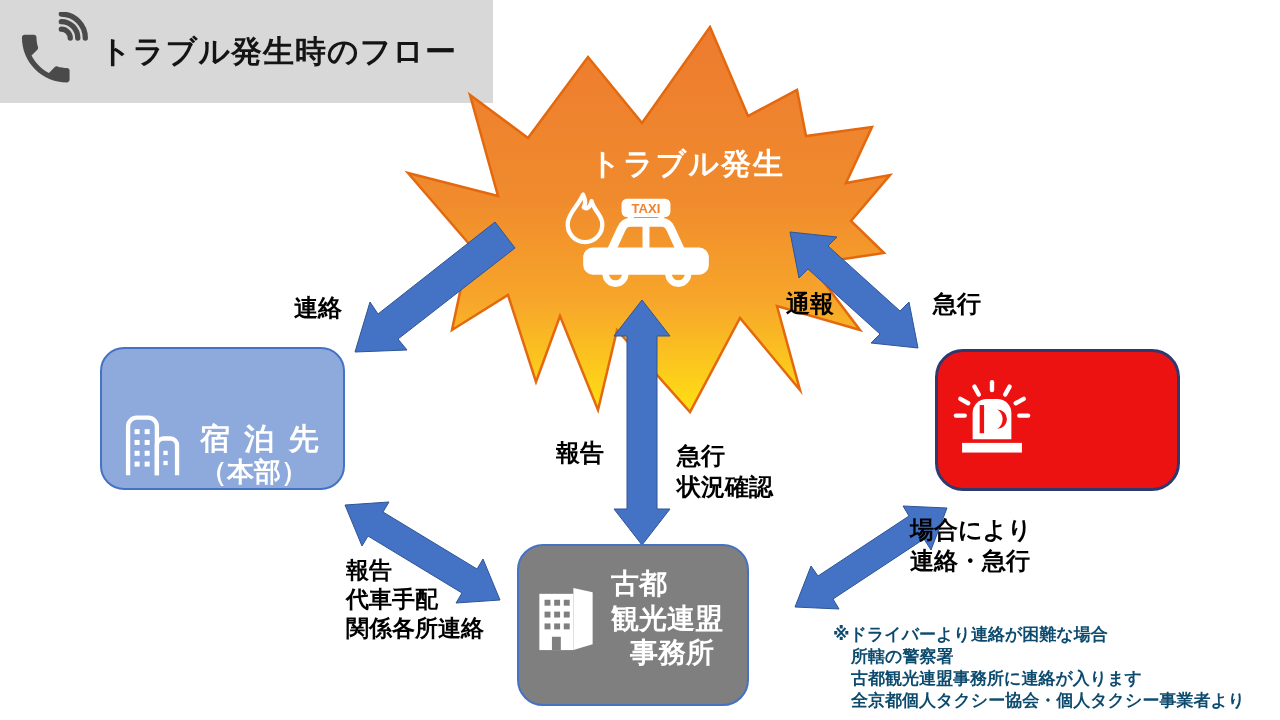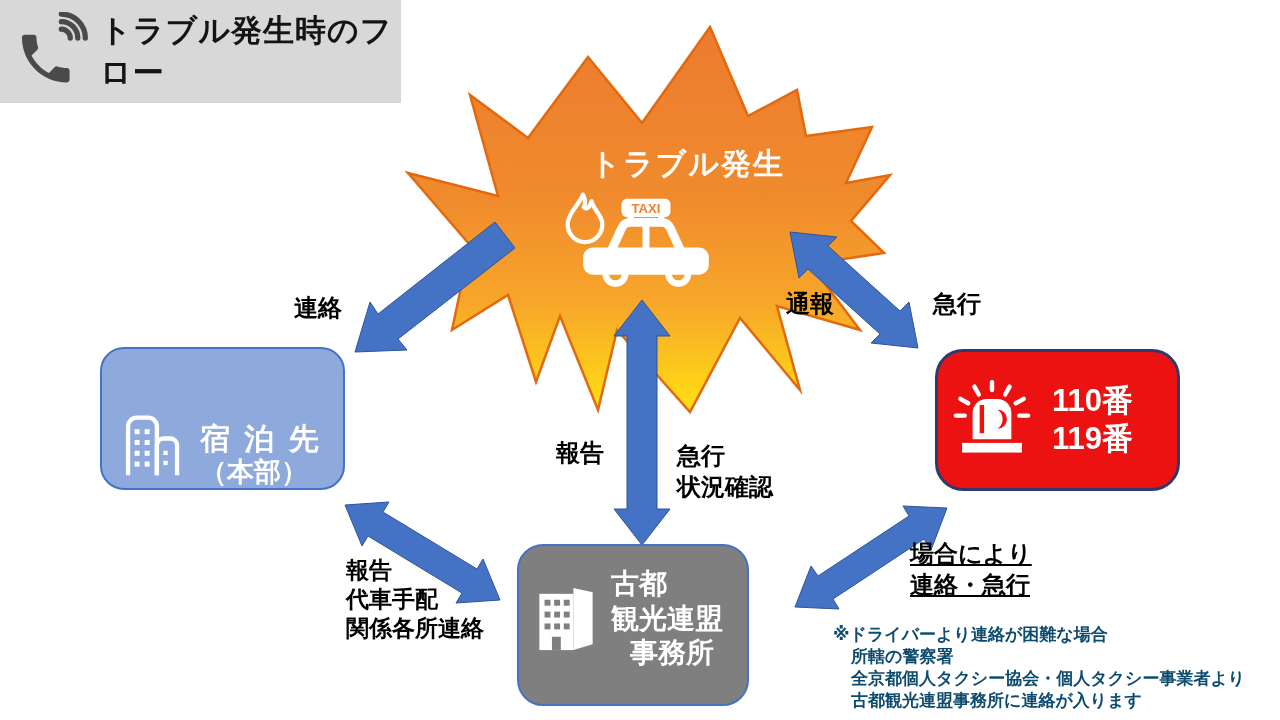--- a/index.html
+++ b/index.html
@@ -2,21 +2,21 @@
 <html><head>
 <meta charset="utf-8">
 <style>
   html,body{margin:0;padding:0;background:#fff;}
   .slide{
     position:relative;width:1280px;height:720px;background:#ffffff;overflow:hidden;
     font-family:"Liberation Sans","DejaVu Sans",sans-serif;color:#000;
   }
   
   .header{
-    position:absolute;left:0;top:0;width:401px;height:103px;background:#d8d8d8;
+    position:absolute;left:0;top:0;width:493px;height:103px;background:#d8d8d8;
     display:flex;align-items:center;box-sizing:border-box;padding-left:14px;
   }
   .header svg{width:78px;height:80px;flex:0 0 auto;}
   .header-title{font-size:31px;font-weight:bold;color:#141414;letter-spacing:1px;margin-left:8px;}
   
   .burst-svg{position:absolute;left:395px;top:25px;width:500px;height:410px;z-index:1;}
   .burst-title{
     position:absolute;left:515px;top:144px;width:270px;text-align:right;z-index:2;
     color:#fff;font-size:30px;font-weight:bold;letter-spacing:2px;
   }
@@ -49,21 +49,21 @@
   .node-office .txt{color:#fff;font-weight:bold;font-size:28px;line-height:1.24;margin-left:8px;flex:1;}
   .node-office .l3{text-align:center;}
   
   .elabel{position:absolute;z-index:5;font-weight:bold;font-size:24px;color:#000;line-height:1.25;white-space:nowrap;}
   .lb-contact{left:294px;top:293px;}
   .lb-tsuho{left:786px;top:289px;}
   .lb-rush-right{left:933px;top:289px;}
   .lb-hokoku{left:556px;top:438px;}
   .lb-rush-center{left:677px;top:440px;line-height:1.3;}
   .lb-list{left:346px;top:556px;font-size:23px;line-height:1.26;}
-  .lb-case{left:910px;top:538px;line-height:1.3;text-decoration:underline;}
+  .lb-case{left:910px;top:514px;line-height:1.3;}
   
   .note{position:absolute;left:833px;top:624px;z-index:5;font-size:17px;font-weight:bold;line-height:22px;color:#0c4a6e;white-space:nowrap;}
   .note .indent{padding-left:18px;}
 </style>
 </head>
 <body>
 
 <div class="slide">
 
   <div class="header">
@@ -149,24 +149,20 @@
         <line x1="14" y1="26" x2="23" y2="31"></line>
         <line x1="86" y1="26" x2="77" y2="31"></line>
         <line x1="9" y1="45" x2="19" y2="45"></line>
         <line x1="91" y1="45" x2="81" y2="45"></line>
       </g>
       <path d="M28 72 V42 a16 16 0 0 1 16 -16 h12 a16 16 0 0 1 16 16 v30 Z" fill="#ffffff"></path>
       <rect x="36" y="33" width="5" height="32" fill="#ec1212"></rect>
       <path d="M56 38 a13 13 0 0 1 0 22 a9 9 0 0 0 0 -22 Z" fill="#ec1212"></path>
       <rect x="16" y="76" width="68" height="11" fill="#ffffff"></rect>
     </svg>
-    <div class="txt">
-      <div>110番</div>
-      <div>119番</div>
-    </div>
   </div>
 
   <div class="node node-office">
     <svg viewBox="0 0 100 100">
       <polygon points="60,8 86,14 86,84 60,92" fill="#ffffff"></polygon>
       <rect x="14" y="16" width="46" height="76" fill="#ffffff"></rect>
       <g fill="#7f7f7f">
         <rect x="21" y="24" width="8" height="8"></rect>
           <rect x="34" y="24" width="8" height="8"></rect>
           <rect x="47" y="24" width="8" height="8"></rect>
@@ -200,17 +196,17 @@
     <div>関係各所連絡</div>
   </div>
   <div class="elabel lb-case">
     <div>場合により</div>
     <div>連絡・急行</div>
   </div>
 
   <div class="note">
     <div>※ドライバーより連絡が困難な場合</div>
     <div class="indent">所轄の警察署</div>
+    <div class="indent">古都観光連盟事務所に連絡が入ります</div>
     <div class="indent">全京都個人タクシー協会・個人タクシー事業者より</div>
-    <div class="indent">古都観光連盟事務所に連絡が入ります</div>
   </div>
 
 </div>
 
 </body></html>

